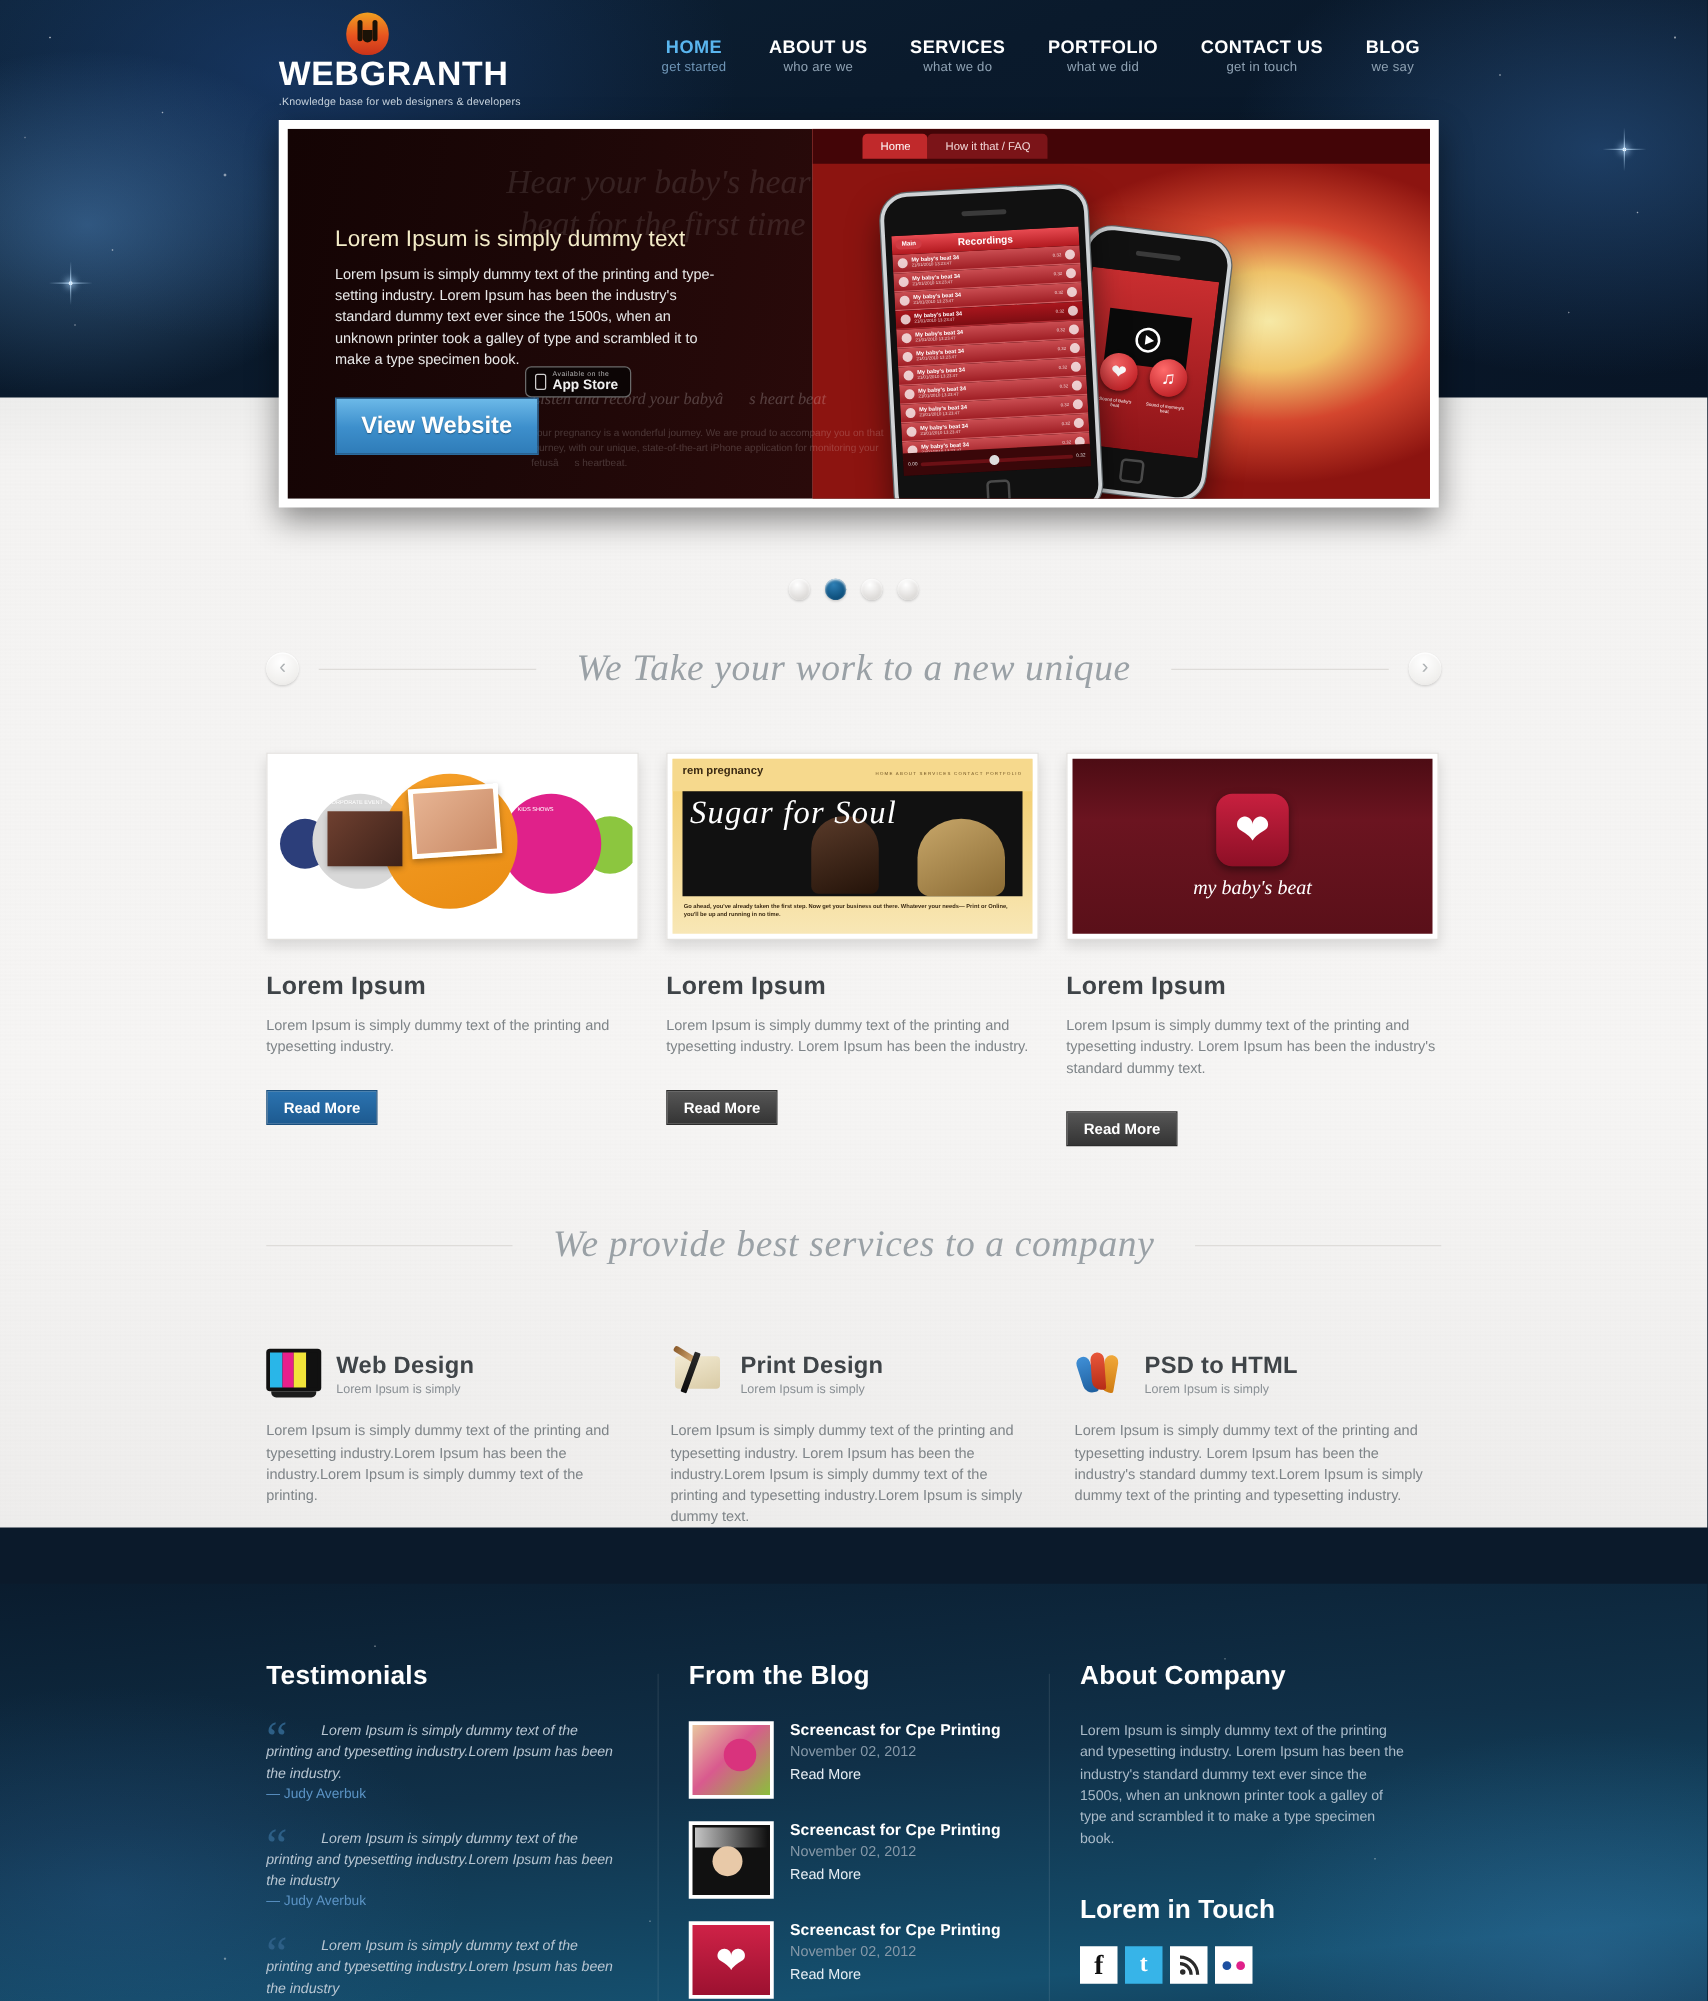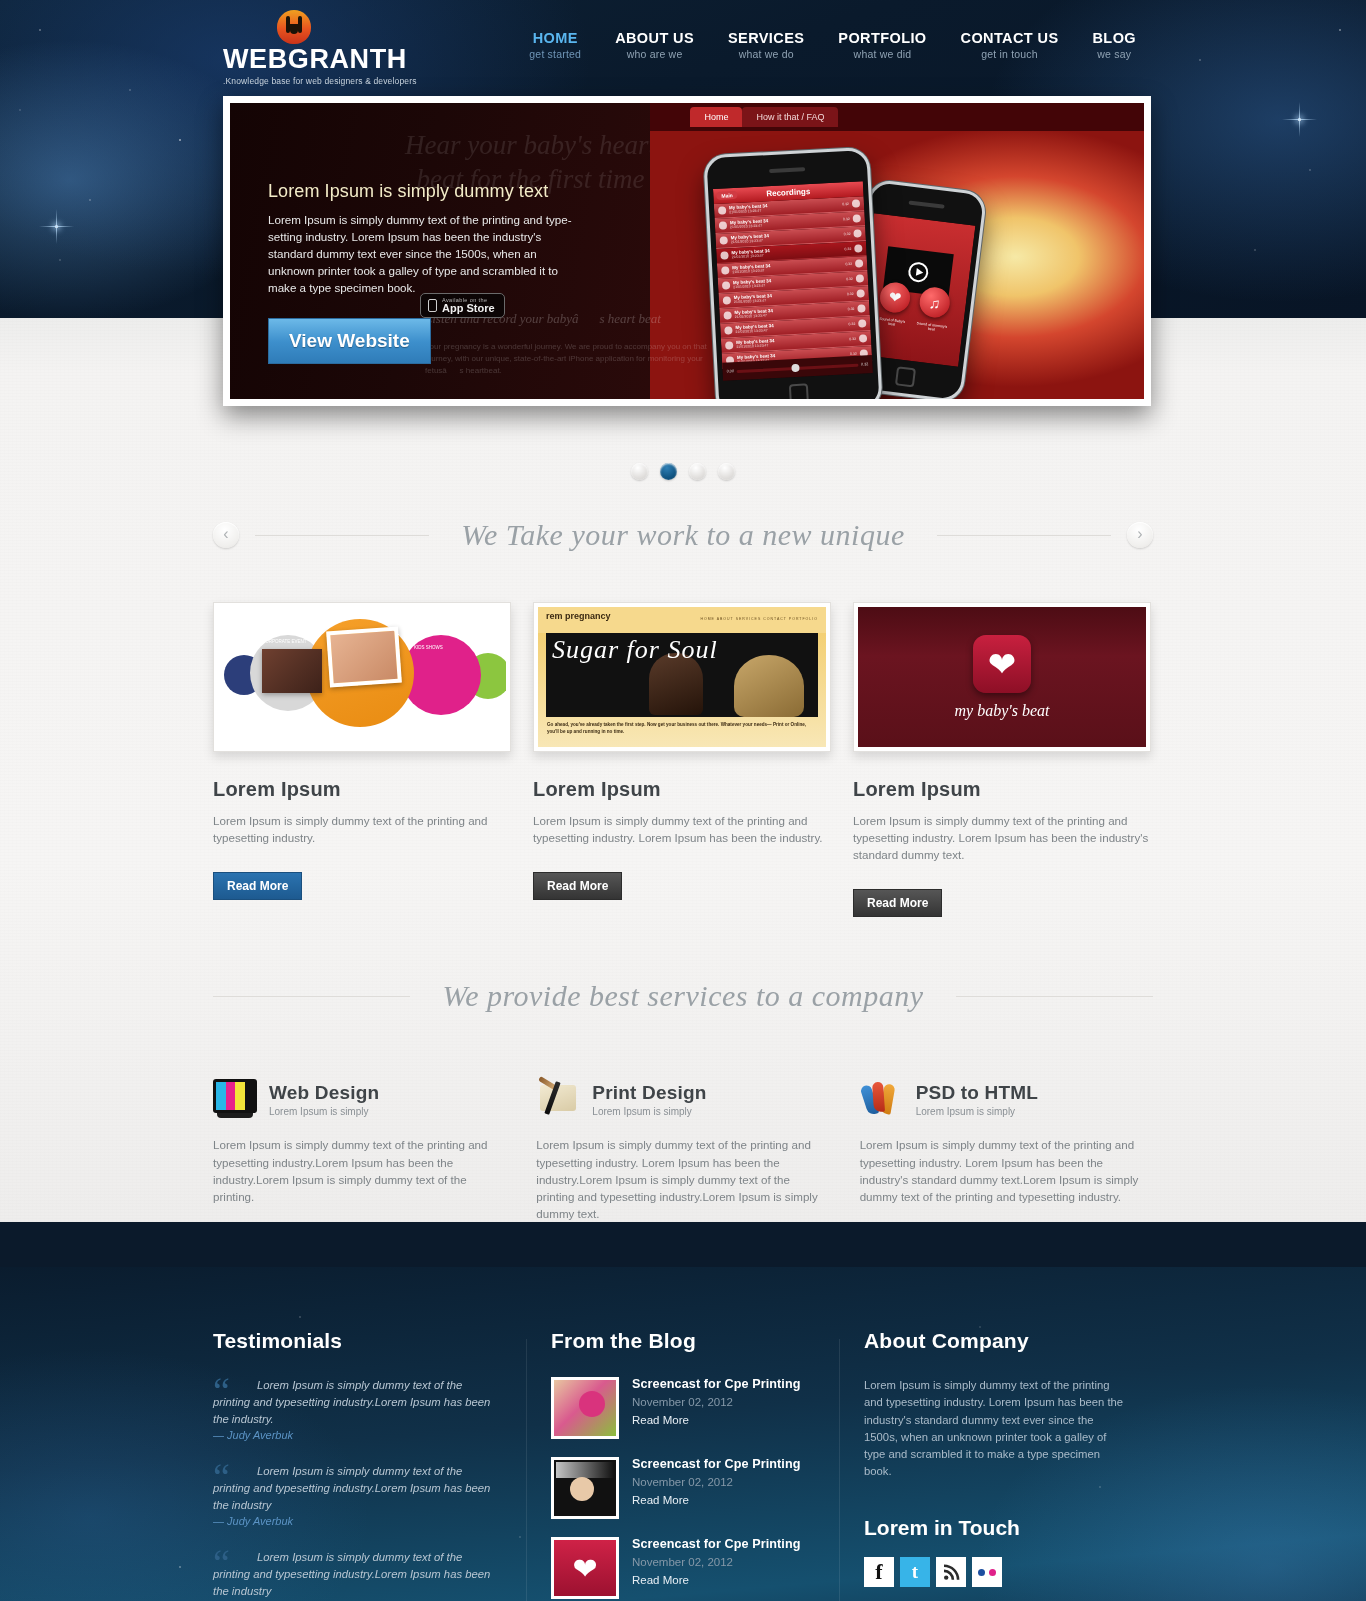--- a/index.html
+++ b/index.html
@@ -346,21 +346,21 @@
   .foot-cols{ width:940px; margin:0 auto; display:flex; padding:62px 0 50px; position:relative; z-index:3; }
   .fcol{ width:313px; padding-right:28px; position:relative; }
   .fcol + .fcol { padding-left:25px; }
   .fcol-sep{ position:absolute; left:0; top:10px; bottom:0; width:1px; background:rgba(255,255,255,.09); }
   .f-h{ color:#fff; font-size:21px; font-weight:bold; letter-spacing:.2px; margin-bottom:24px;
     font-family:"Liberation Sans Narrow","Liberation Sans",sans-serif; }
   .testi{ margin-bottom:22px; position:relative; padding-left:0; }
   .q-mark{ color:#2d5f86; font-size:38px; font-family:"Liberation Serif",serif; line-height:0;
     position:absolute; left:0; top:14px; letter-spacing:-3px; }
   .testi-p{ font-size:11.3px; color:#b8c6d2; font-style:italic; line-height:1.5; text-indent:44px; }
-  .testi-a{ font-size:11px; color:#5b93c4; font-style:italic; margin-top:1px; }
+  .testi-a{ font-size:11px; color:#5b93c4; margin-top:1px; }
 
   .blog-item{ display:flex; gap:13px; margin-bottom:18px; }
   .blog-thumb{ width:68px; height:62px; flex:none; background:#fff; padding:3px; }
   .blog-thumb .bi{ width:100%; height:100%; overflow:hidden; position:relative; }
   .bi-1{ background:linear-gradient(135deg,#e8c6a0 0%,#d95a8e 45%,#8bbf3c 100%); }
   .bi-1::after{ content:""; position:absolute; left:40%; top:20%; width:26px; height:26px; border-radius:50%; background:#d9337d; }
   .bi-2{ background:#111; }
   .bi-2::after{ content:""; position:absolute; left:26%; top:30%; width:24px; height:24px; border-radius:50%; background:#e8c9a8; }
   .bi-2::before{ content:""; position:absolute; left:2px; top:2px; right:2px; height:16px; background:linear-gradient(90deg,#f2f2f2,transparent); opacity:.8; }
   .bi-3{ background:linear-gradient(180deg,#cf2247,#9c1130); display:flex; align-items:center; justify-content:center; color:#fff; font-size:30px; }

